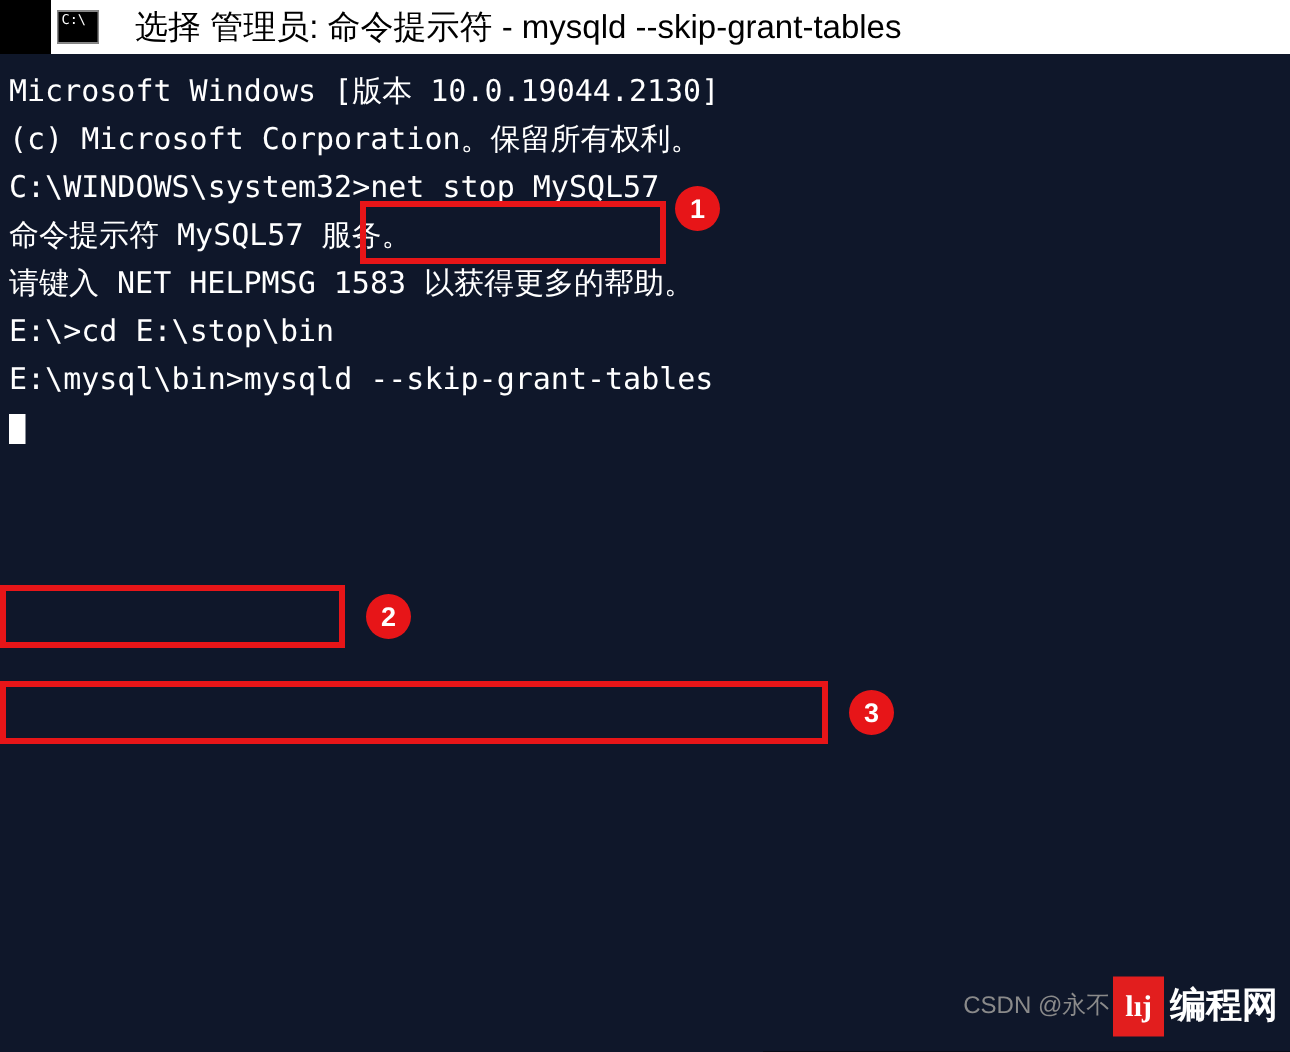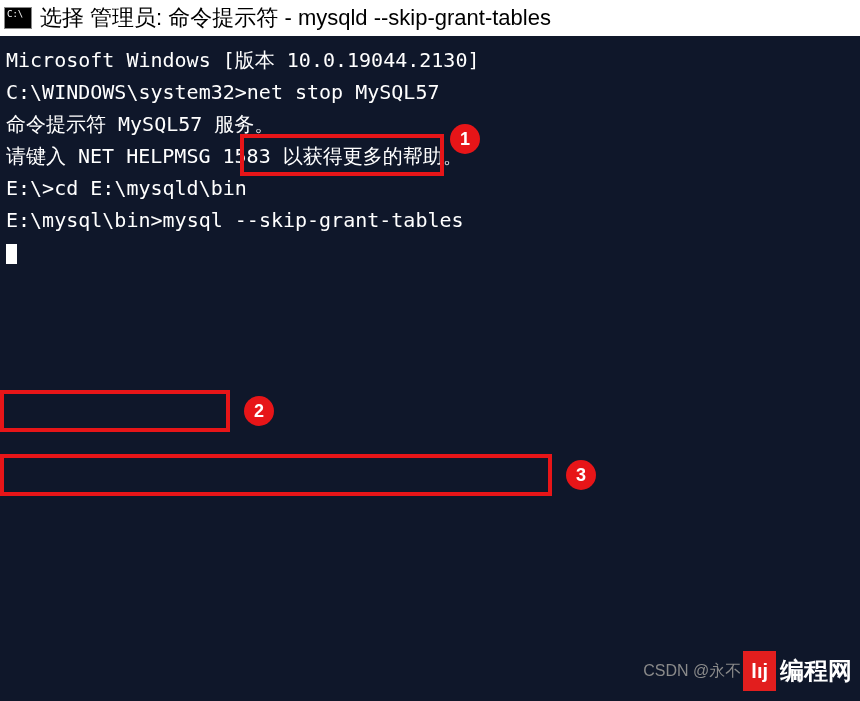--- a/index.html
+++ b/index.html
@@ -14,21 +14,22 @@
       font-family: 'NSimSun', 'SimSun', monospace;
       overflow: hidden;
       position: relative;
     }
     .title-bar {
       height: 36px;
       background: #fff;
       display: flex;
       align-items: center;
       padding: 0 4px;
-      gap: 8px;
+      gap: 24px;
+      margin-left: 34px;
     }
     .title-icon {
       width: 28px;
       height: 22px;
       background: #000;
       border: 1px solid #888;
       display: flex;
       align-items: center;
       justify-content: center;
       position: relative;
@@ -101,21 +102,21 @@
       color: #8a8a8a;
       font-size: 16px;
       font-family: 'Microsoft YaHei', sans-serif;
     }
     .watermark-logo {
       background: #e21e1e;
       color: #fff;
       padding: 4px 8px;
       font-size: 20px;
       font-weight: bold;
-      font-family: Liberation Sans, sans-serif;
+      font-family: Liberation Serif, serif;
       display: flex;
       align-items: center;
     }
     .watermark-brand {
       color: #fff;
       font-size: 24px;
       font-family: 'Microsoft YaHei', sans-serif;
       font-weight: bold;
       margin-left: 2px;
     }
@@ -123,31 +124,32 @@
 </head>
 <body>
 
 <div class="title-bar">
   <div class="title-icon"></div>
   <div class="title-text">选择 管理员: 命令提示符 - mysqld  --skip-grant-tables</div>
 </div>
 
 <div class="terminal">
   <div class="terminal-line">Microsoft Windows [版本 10.0.19044.2130]</div>
+  <div class="terminal-line">(c) Microsoft Corporation。保留所有权利。</div>
   <div class="terminal-line"></div>
   <div class="terminal-line"><span>C:\WINDOWS\system32&gt;</span><span>net stop MySQL57</span></div>
   <div class="terminal-line">命令提示符 MySQL57 服务。</div>
   <div class="terminal-line"></div>
   <div class="terminal-line">请键入 NET HELPMSG 1583 以获得更多的帮助。</div>
   <div class="terminal-line"></div>
   <div class="terminal-line"></div>
   <div class="terminal-line"></div>
-  <div class="terminal-line"><span>E:\&gt;</span><span>cd E:\mysqld\bin</span></div>
+  <div class="terminal-line"><span>E:\&gt;</span><span>cd E:\stop\bin</span></div>
   <div class="terminal-line"></div>
-  <div class="terminal-line"><span>E:\mysql\bin&gt;</span><span>mysql --skip-grant-tables</span></div>
+  <div class="terminal-line"><span>E:\mysql\bin&gt;</span><span>mysqld --skip-grant-tables</span></div>
   <div class="terminal-line"><span class="cursor-block"></span></div>
 
   <div class="highlight-box" style="left:240px; top:98px; width:204px; height:42px;"></div>
   <div class="badge" style="left:450px; top:88px;">1</div>
 
   <div class="highlight-box" style="left:0px; top:354px; width:230px; height:42px;"></div>
   <div class="badge" style="left:244px; top:360px;">2</div>
 
   <div class="highlight-box" style="left:0px; top:418px; width:552px; height:42px;"></div>
   <div class="badge" style="left:566px; top:424px;">3</div>

